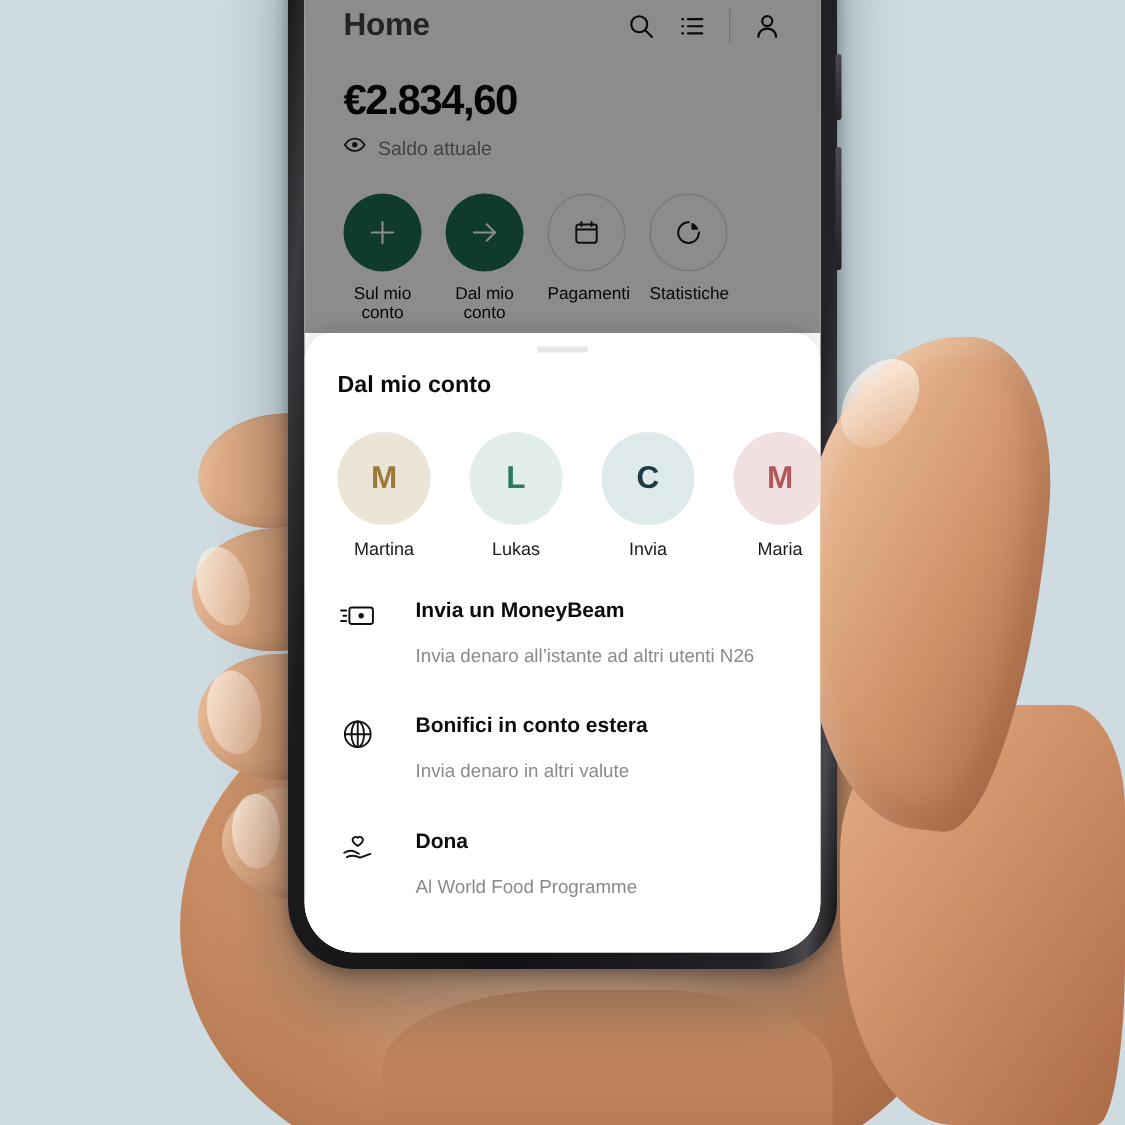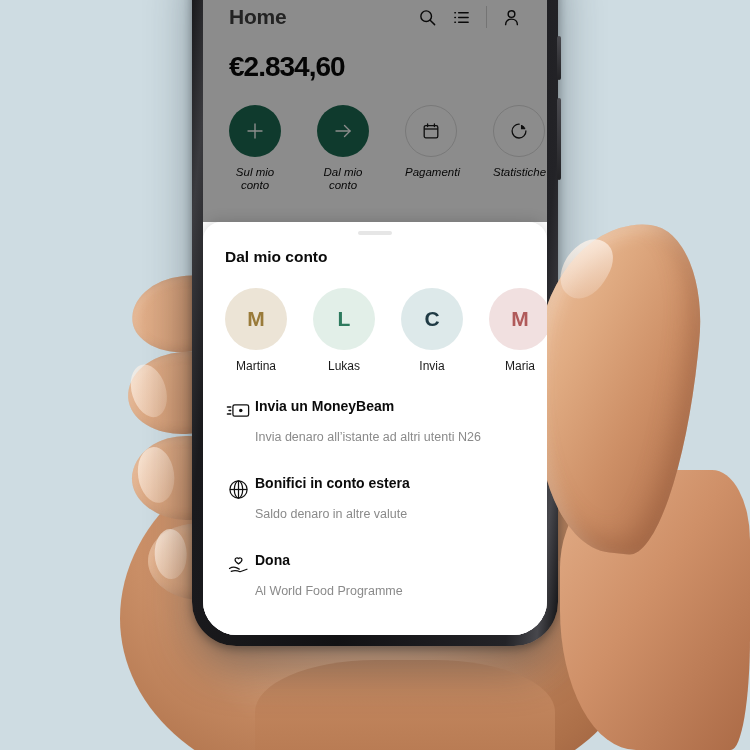--- a/index.html
+++ b/index.html
@@ -126,21 +126,21 @@
   .page-title { font-size: 21px; font-weight: 700; color: #404040; letter-spacing: -.2px; }
   .topbar-icons { display: flex; align-items: center; gap: 15px; }
   .topbar-icons svg { display: block; }
   .divider-v { width: 1px; height: 22px; background: #d4d4d4; }
 
   .balance { font-size: 28px; font-weight: 600; color: #0a0a0a; letter-spacing: -1px; margin-top: 14px; }
   .balance-sub { display: flex; align-items: center; gap: 8px; margin-top: 6px; }
   .balance-sub-text { font-size: 13px; color: #7a7a7a; }
 
   
-  .actions { display: flex; gap: 36px; margin-top: 22px; font-style: italic; }
+  .actions { display: flex; gap: 16px; margin-top: 22px; }
   .action { width: 52px; text-align: center; }
   .action-circle {
     width: 52px; height: 52px; border-radius: 50%;
     display: flex; align-items: center; justify-content: center;
     margin: 0 auto;
   }
   .action-circle.filled { background: #1d6b52; }
   .action-circle.outline { border: 1px solid #dcdcdc; background: #fff; }
   .action-label {
     margin-top: 9px; font-size: 11.5px; line-height: 13px;
@@ -167,21 +167,21 @@
   .contact { width: 62px; text-align: center; }
   .avatar {
     width: 62px; height: 62px; border-radius: 50%;
     display: flex; align-items: center; justify-content: center;
     font-size: 21px; font-weight: 700; margin: 0 auto;
   }
   .contact-name { margin-top: 9px; font-size: 12px; color: #1a1a1a; }
 
   
   .list { margin-top: 24px; }
-  .list-item { display: flex; align-items: flex-start; gap: 4px; margin-bottom: 28px; }
+  .list-item { display: flex; align-items: flex-start; gap: 26px; margin-bottom: 28px; }
   .li-icon { width: 26px; min-width: 26px; padding-top: 5px; display: flex; justify-content: center; }
   .li-icon svg { display: block; }
   .li-title { font-size: 14px; font-weight: 700; color: #0b0b0b; line-height: 18px; }
   .li-sub { font-size: 12.5px; color: #8a8a8a; line-height: 17px; margin-top: 14px; }
 </style>
 </head>
 <body>
 
 <div id="scene">
 
@@ -232,20 +232,29 @@
               <span>
                 <svg width="19" height="19" viewBox="0 0 20 20" fill="none" stroke="#111" stroke-width="1.5">
                   <circle cx="10" cy="6.4" r="3.5"></circle>
                     <path d="M3.8 17.5c0-3.6 2.8-5.8 6.2-5.8s6.2 2.2 6.2 5.8" stroke-linecap="round"></path>
                 </svg>
               </span>
             </div>
           </div>
 
           <div class="balance">€2.834,60</div>
+          <div class="balance-sub">
+            <span>
+              <svg width="15" height="11" viewBox="0 0 16 11" fill="none" stroke="#222" stroke-width="1.3">
+                <path d="M1 5.5C2.7 2.6 5.2 1.1 8 1.1s5.3 1.5 7 4.4c-1.7 2.9-4.2 4.4-7 4.4S2.7 8.4 1 5.5z"></path>
+                <circle cx="8" cy="5.5" r="1.9" fill="#222" stroke="none"></circle>
+              </svg>
+            </span>
+            <span class="balance-sub-text">Saldo attuale</span>
+          </div>
 
           <div class="actions">
             <div class="action">
               <div class="action-circle filled">
                 <svg width="22" height="22" viewBox="0 0 22 22" fill="none" stroke="#fff" stroke-width="1.4" stroke-linecap="round">
                   <line x1="11" y1="4" x2="11" y2="18"></line>
                     <line x1="4" y1="11" x2="18" y2="11"></line>
                 </svg>
               </div>
               <div class="action-label">Sul mio
@@ -335,21 +344,21 @@
             <div class="li-icon">
               <svg width="21" height="21" viewBox="0 0 22 22" fill="none" stroke="#111" stroke-width="1.3">
                 <circle cx="11" cy="11" r="9"></circle>
                 <line x1="2" y1="11" x2="20" y2="11"></line>
                 <line x1="11" y1="2" x2="11" y2="20"></line>
                 <ellipse cx="11" cy="11" rx="4.4" ry="9"></ellipse>
               </svg>
             </div>
             <div>
               <div class="li-title">Bonifici in conto estera</div>
-              <div class="li-sub">Saldo denaro in altre valute</div>
+              <div class="li-sub">Invia denaro in altri valute</div>
             </div>
           </div>
 
           <div class="list-item">
             <div class="li-icon">
               <svg width="23" height="20" viewBox="0 0 24 20" fill="none" stroke="#111" stroke-width="1.3" stroke-linecap="round" stroke-linejoin="round">
                 <path d="M12 7.8S8.4 5.6 8.4 3.5A2.1 2.1 0 0 1 12 2.2a2.1 2.1 0 0 1 3.6 1.3c0 2.1-3.6 4.3-3.6 4.3z"></path>
                 <path d="M2.6 12.6c2.4-1.5 5.1-1.8 7.6-.6l2.6 1.3"></path>
                 <path d="M4.4 15.6c3-1.3 6.3-1 9.2.4l7.2-2.6"></path>
               </svg>

